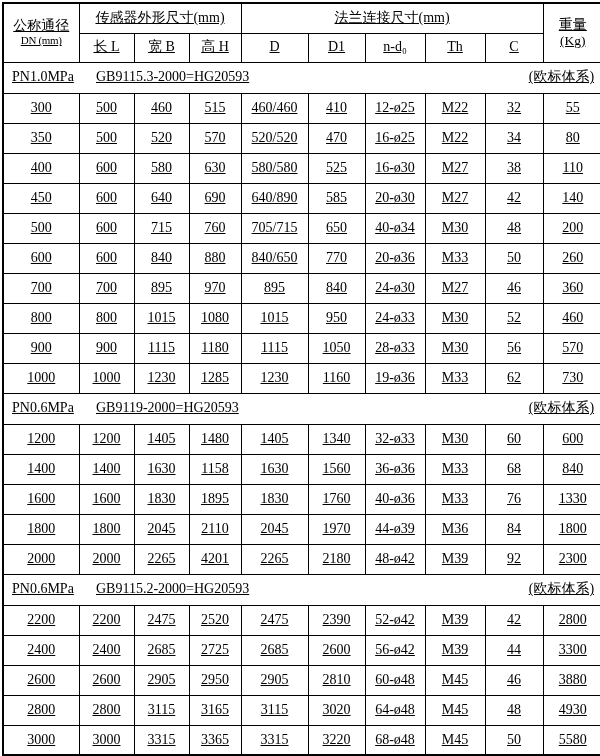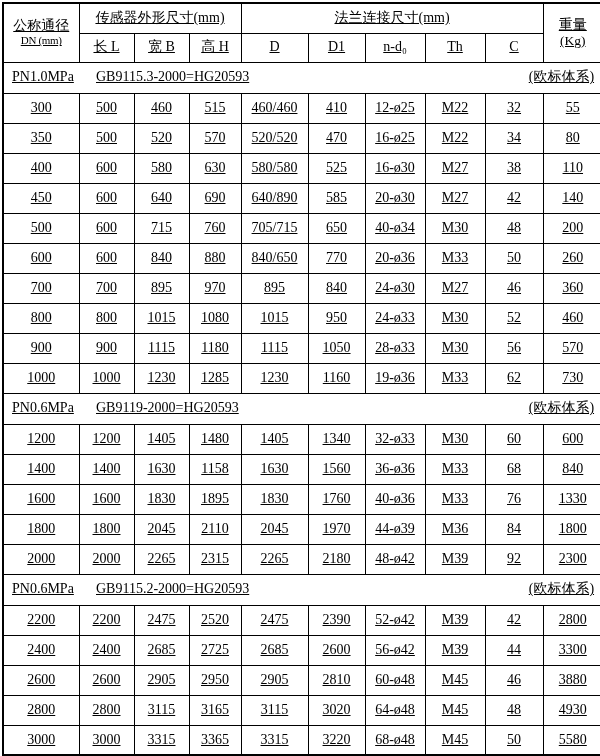--- a/index.html
+++ b/index.html
@@ -275,21 +275,21 @@
           <td>1970</td>
           <td>44-ø39</td>
           <td>M36</td>
           <td>84</td>
           <td>1800</td>
         </tr>
         <tr class="data-row">
           <td>2000</td>
           <td>2000</td>
           <td>2265</td>
-          <td>2315</td>
+          <td>4201</td>
           <td>2265</td>
           <td>2180</td>
           <td>48-ø42</td>
           <td>M39</td>
           <td>92</td>
           <td>2300</td>
         </tr>
         <tr class="section-row">
           <td colspan="10">
             <div class="sec-wrap">

